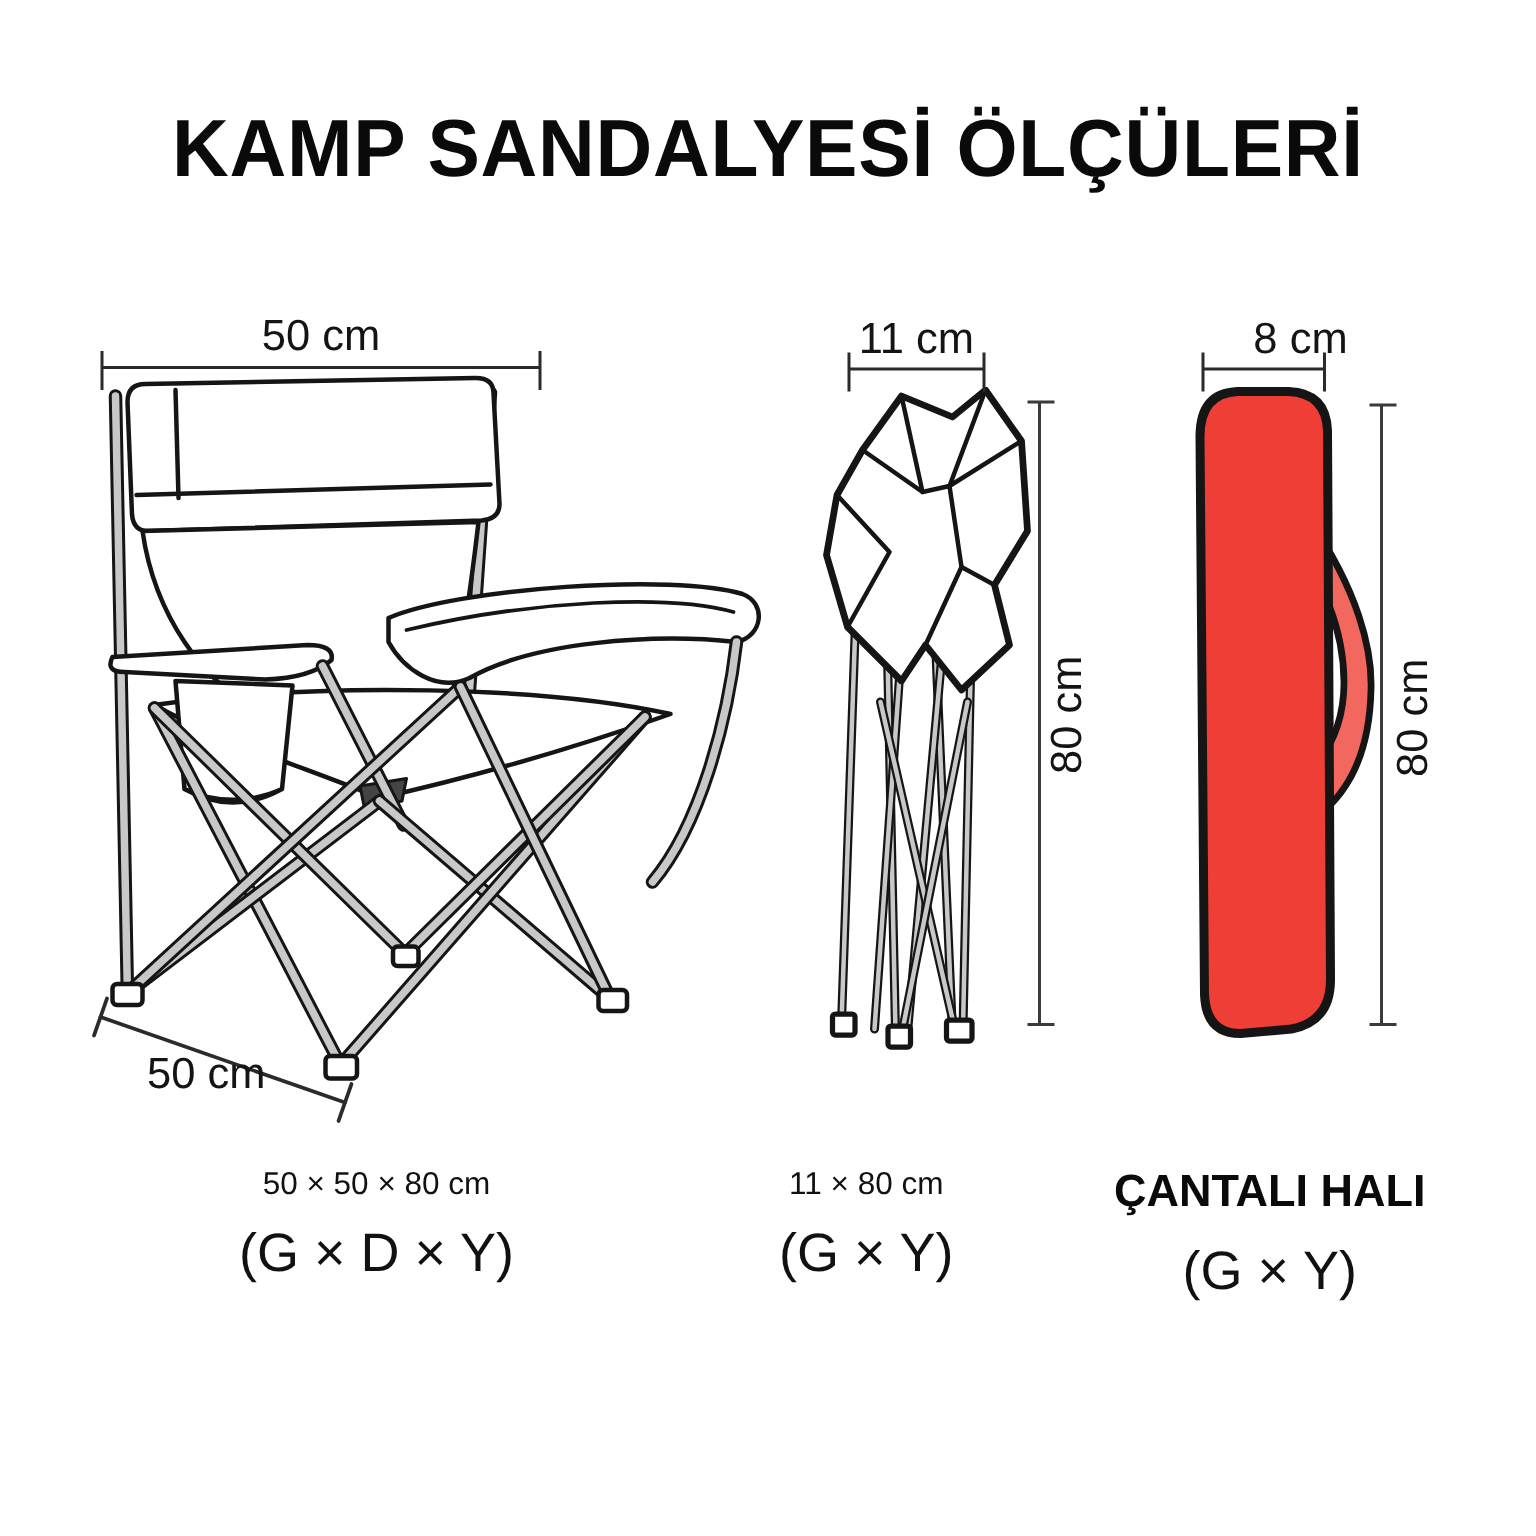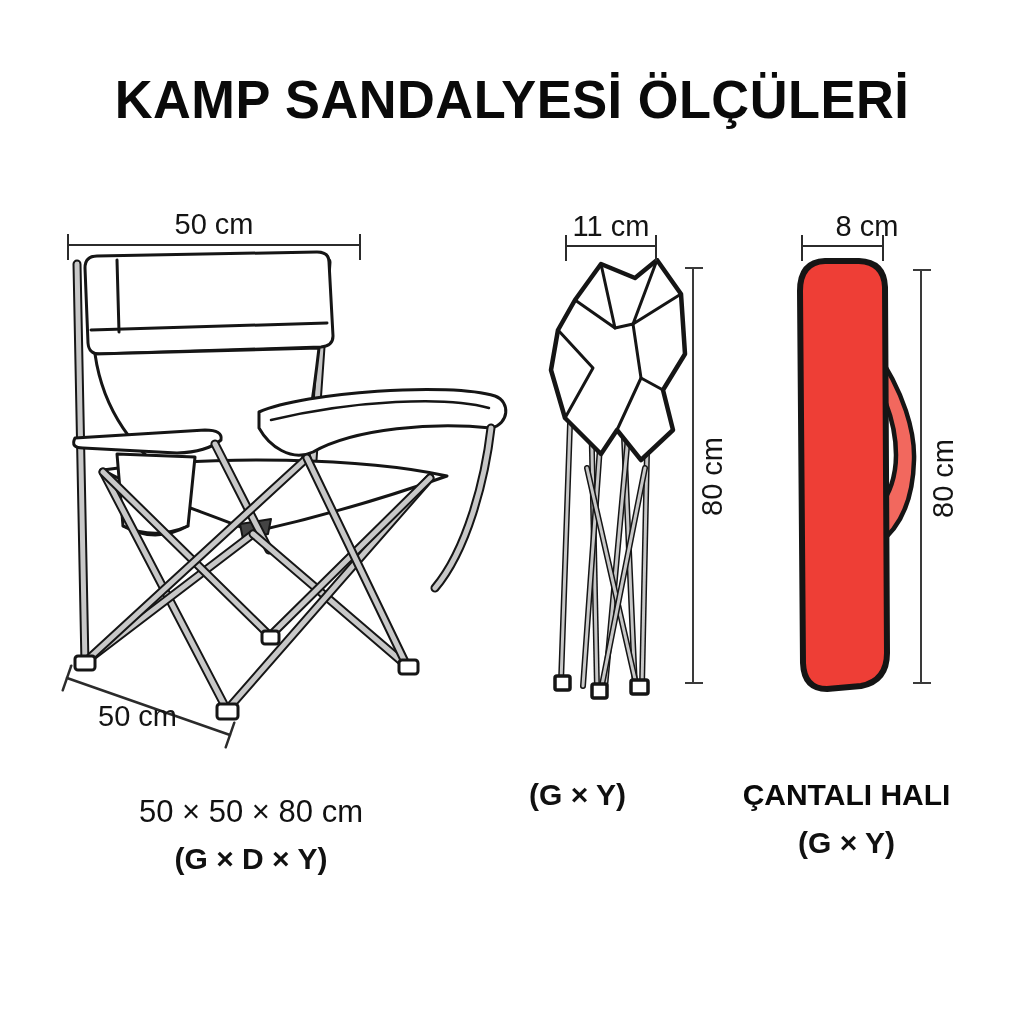--- a/index.html
+++ b/index.html
@@ -27,22 +27,22 @@
   .dim-vline{position:absolute;width:0;border-left:2px solid #3a3a3a;}
   .dim-vline .cap{
     position:absolute;left:-9px;width:18px;height:2px;background:#3a3a3a;
   }
   .dim-vline .cap.top{top:-1px;} .dim-vline .cap.bottom{bottom:-1px;}
   
   .fig{position:absolute;}
   
   .caption{position:absolute;top:778px;text-align:center;}
   .caption .head{font-size:30px;font-weight:700;margin:0 0 14px 0;color:#0a0a0a;}
-  .caption .size{font-size:31px;font-weight:400;margin:16px 0 12px 0;color:#111;}
-  .caption .axes{font-size:30px;font-weight:700;margin:0;color:#111;}
+  .caption .size{font-size:21px;font-weight:400;margin:0 0 12px 0;color:#111;}
+  .caption .axes{font-size:36px;font-weight:400;margin:0;color:#111;}
 </style>
 </head>
 <body>
 
 <div id="stage">
 
   <div class="title">KAMP SANDALYESİ ÖLÇÜLERİ</div>
 
   <svg class="fig" style="left:55px;top:250px;" width="460" height="475" viewBox="0 0 460 475">
     <g stroke="var(--c-outline)" stroke-width="3" fill="#ffffff" stroke-linejoin="round" stroke-linecap="round">
@@ -189,20 +189,21 @@
     <span class="cap top"></span>
       <span class="cap bottom"></span>
   </div>
   <div class="dim-label v" style="left:893px;top:462px;width:100px;">80 cm</div>
 
   <div class="caption" style="left:95px;width:312px;">
     <p class="size">50 × 50 × 80 cm</p>
     <p class="axes">(G × D × Y)</p>
   </div>
   <div class="caption" style="left:420px;width:315px;">
+    <p class="size">11 × 80 cm</p>
     <p class="axes">(G × Y)</p>
   </div>
   <div class="caption" style="left:719px;width:255px;">
     <p class="head">ÇANTALI HALI</p>
     <p class="axes">(G × Y)</p>
   </div>
 
 </div>
 
 </body></html>

